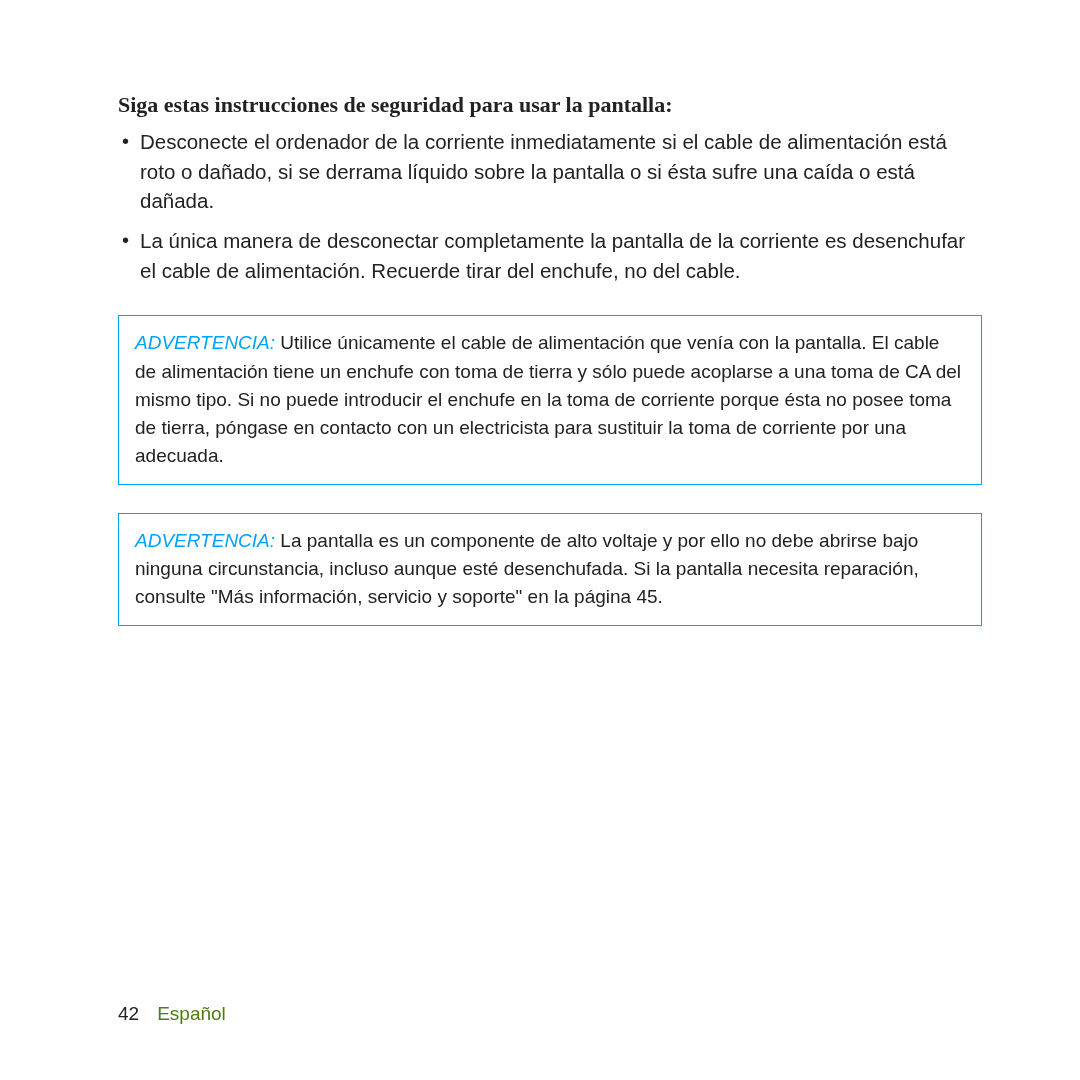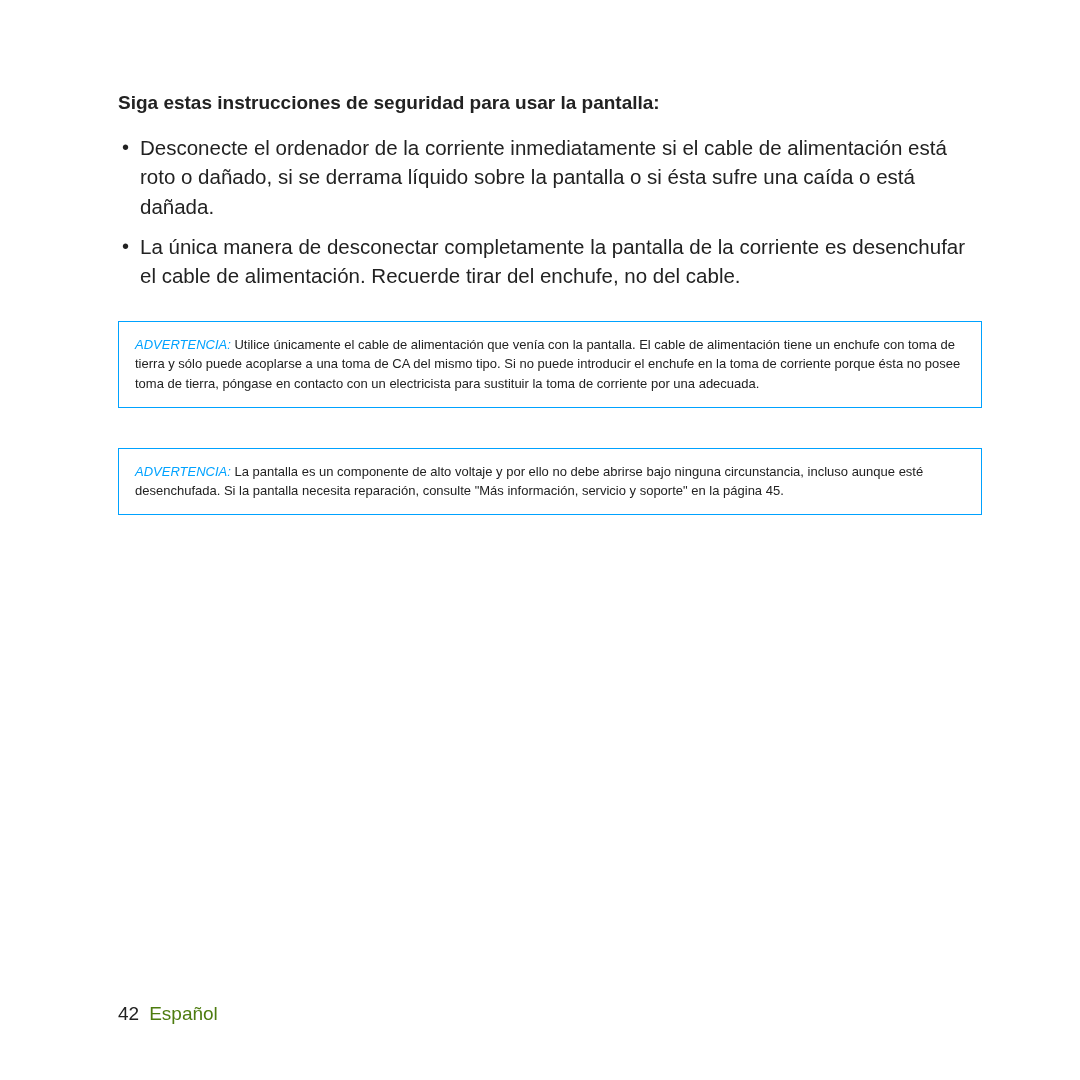--- a/index.html
+++ b/index.html
@@ -11,23 +11,24 @@
       width: 1080px;
       height: 1080px;
       background: #ffffff;
       font-family: "Myriad Pro", "Lucida Grande", "Segoe UI", Arial, sans-serif;
       color: #222;
       position: relative;
       padding: 90px 98px 0 118px;
     }
     .heading {
       font-weight: 700;
-      font-size: 19px;
-      margin-bottom: 16px;
+      font-size: 22px;
+      margin-bottom: 6px;
       line-height: 1.4;
+      font-family: Liberation Serif, serif;
     }
     ul.bullets {
       list-style: none;
       padding-left: 0;
       margin-bottom: 30px;
     }
     ul.bullets li {
       font-size: 20.5px;
       line-height: 1.45;
       padding-left: 22px;
@@ -37,38 +38,38 @@
     ul.bullets li::before {
       content: "•";
       position: absolute;
       left: 4px;
       top: 0;
       font-size: 20px;
     }
     .warning-box {
       border: 1.5px solid #00a2ff;
       padding: 13px 16px 14px 16px;
-      font-size: 13px;
+      font-size: 19px;
       line-height: 1.48;
-      margin-bottom: 40px;
+      margin-bottom: 28px;
     }
     .warning-label {
       color: #00a2ff;
       font-style: italic;
       font-weight: 500;
     }
     .footer {
       position: absolute;
       bottom: 55px;
       left: 118px;
       font-size: 19px;
     }
     .page-num {
       color: #222;
-      margin-right: 10px;
+      margin-right: 18px;
     }
     .lang {
       color: #4d7c0f;
     }
   </style>
 </head>
 <body>
 
 <div class="heading">Siga estas instrucciones de seguridad para usar la pantalla:</div>
 

